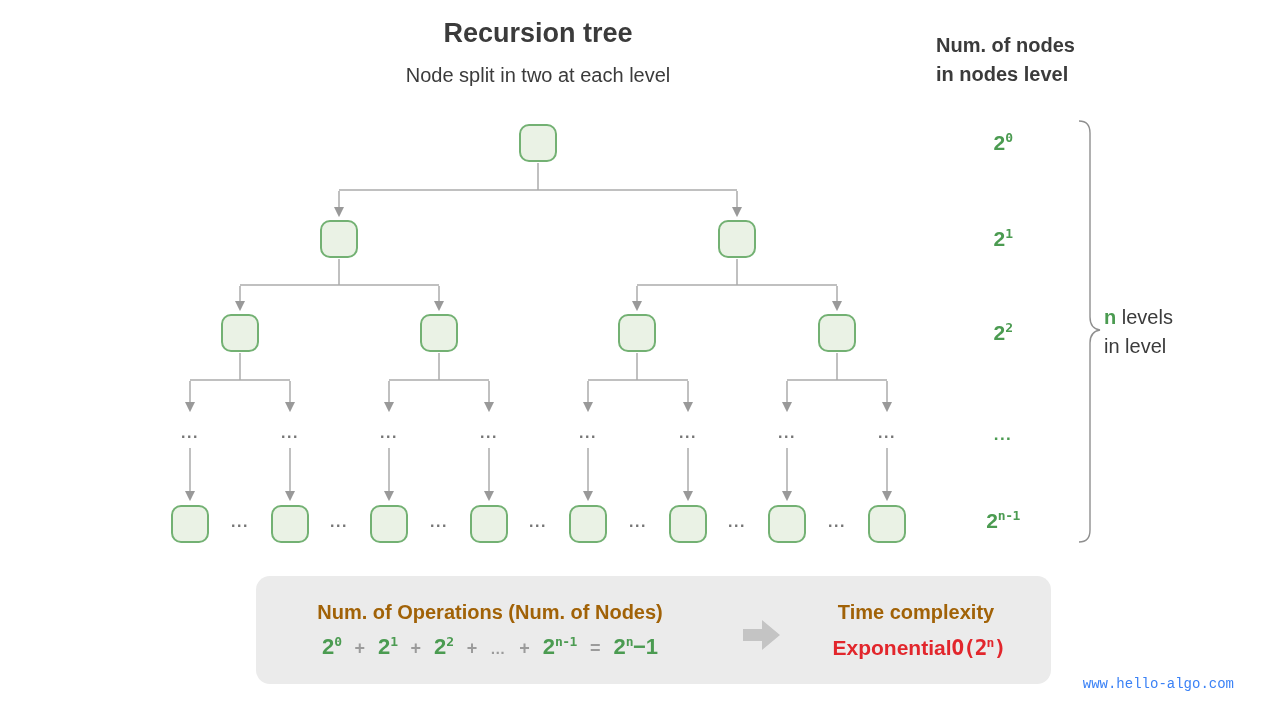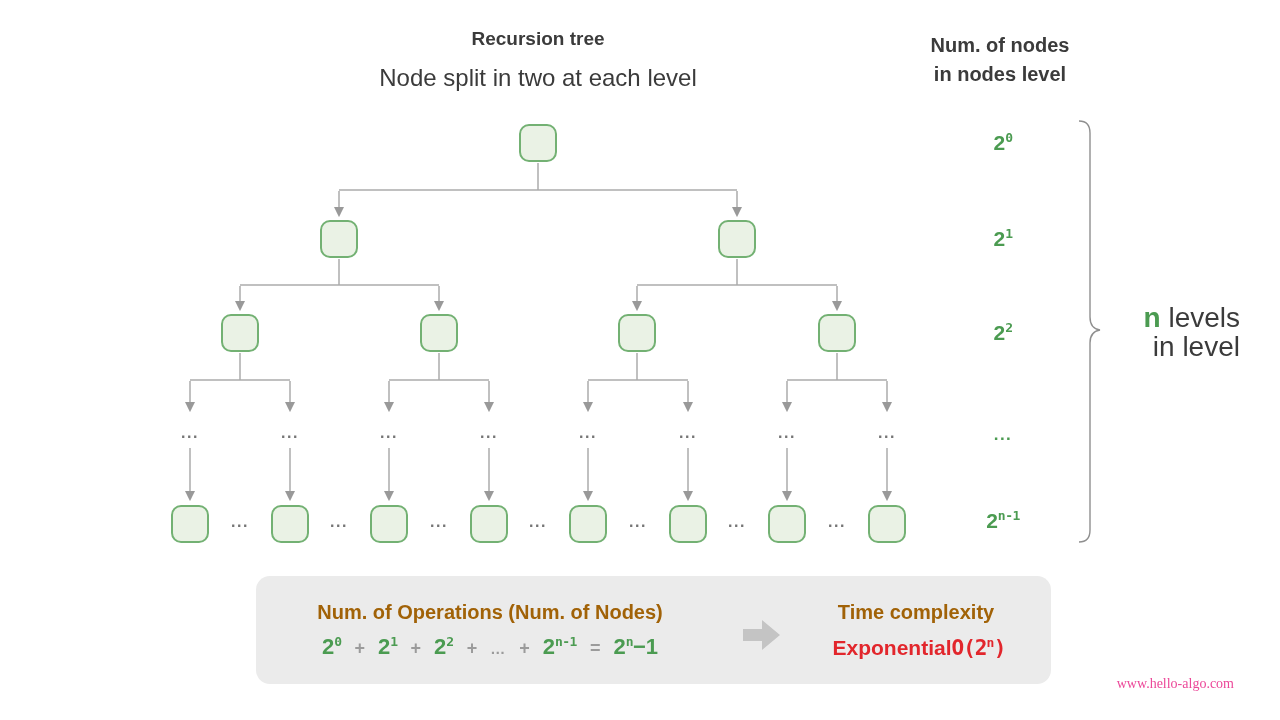--- a/index.html
+++ b/index.html
@@ -2,23 +2,23 @@
 <html><head>
 <meta charset="utf-8">
 <style>
   html,body{margin:0;padding:0;background:#ffffff;}
   .canvas{
     position:relative;width:1280px;height:720px;background:#ffffff;overflow:hidden;
     font-family:"Liberation Sans",sans-serif;color:#3b3b3b;
   }
   .abs{position:absolute;}
   
-  .title{left:338px;top:28px;width:400px;text-align:center;font-size:19px;font-weight:700;}
-  .subtitle{left:338px;top:64px;width:400px;text-align:center;font-size:24px;font-weight:400;}
-  .rtitle{left:898px;top:31px;width:204px;text-align:center;font-size:20px;font-weight:700;line-height:29px;}
+  .title{left:338px;top:18px;width:400px;text-align:center;font-size:27px;font-weight:700;}
+  .subtitle{left:338px;top:64px;width:400px;text-align:center;font-size:20px;font-weight:400;}
+  .rtitle{left:936px;top:31px;width:204px;font-size:20px;font-weight:700;line-height:29px;}
   
   .node{
     position:absolute;width:38px;height:38px;box-sizing:border-box;
     background:#eaf2e5;border:2px solid #73b173;border-radius:10px;
   }
   
   .tdots{
     position:absolute;width:40px;text-align:center;font-size:16px;font-weight:700;
     color:#757575;letter-spacing:1.5px;line-height:18px;
   }
@@ -26,36 +26,36 @@
   .lvl{
     position:absolute;left:972px;width:62px;text-align:center;
     font-size:21px;font-weight:700;color:#4b9b51;line-height:28px;
   }
   .sup{
     font-family:"DejaVu Sans Mono",monospace;font-size:13px;font-weight:700;
     position:relative;top:-8px;letter-spacing:-0.5px;
   }
   .lvl.dotslbl{letter-spacing:1.5px;font-size:17px;}
   
-  .brace-note{left:1104px;top:303px;width:136px;text-align:right;font-size:28px;line-height:29px;color:#3b3b3b;}
+  .brace-note{left:1104px;top:303px;width:136px;text-align:left;font-size:20px;line-height:29px;color:#3b3b3b;}
   .brace-note .n{color:#4b9b51;font-weight:700;}
   
   .sbox{left:256px;top:576px;width:795px;height:108px;background:#ebebeb;border-radius:14px;}
   .box-title{position:absolute;transform:translateX(-50%);font-size:20px;font-weight:700;color:#a16207;white-space:nowrap;}
   .formula{
     position:absolute;transform:translateX(-50%);display:flex;align-items:baseline;gap:13px;
     font-size:22px;font-weight:700;white-space:nowrap;
   }
   .formula .g{color:#4b9b51;}
   .formula .op{color:#9b9b9b;font-size:18px;font-weight:700;}
   .formula .op.ell{font-size:15px;letter-spacing:1px;}
   .complexity{position:absolute;transform:translateX(-50%);font-size:21px;font-weight:700;color:#e2262c;white-space:nowrap;}
   .complexity .mono{font-family:"DejaVu Sans Mono",monospace;letter-spacing:-1px;}
   
-  .watermark{right:46px;top:676px;font-family:Liberation Serif, serif;font-size:14px;color:#ec4899;}
+  .watermark{right:46px;top:676px;font-family:Liberation Mono, monospace;font-size:14px;color:#3b82f6;}
   svg.layer{position:absolute;left:0;top:0;}
 </style>
 </head>
 <body>
 
 <div class="canvas">
 
   <svg class="layer" width="1280" height="720">
     <defs>
       <marker id="ah" viewBox="0 0 10 10" refX="8" refY="5" markerWidth="7" markerHeight="7" orient="auto-start-reverse">

